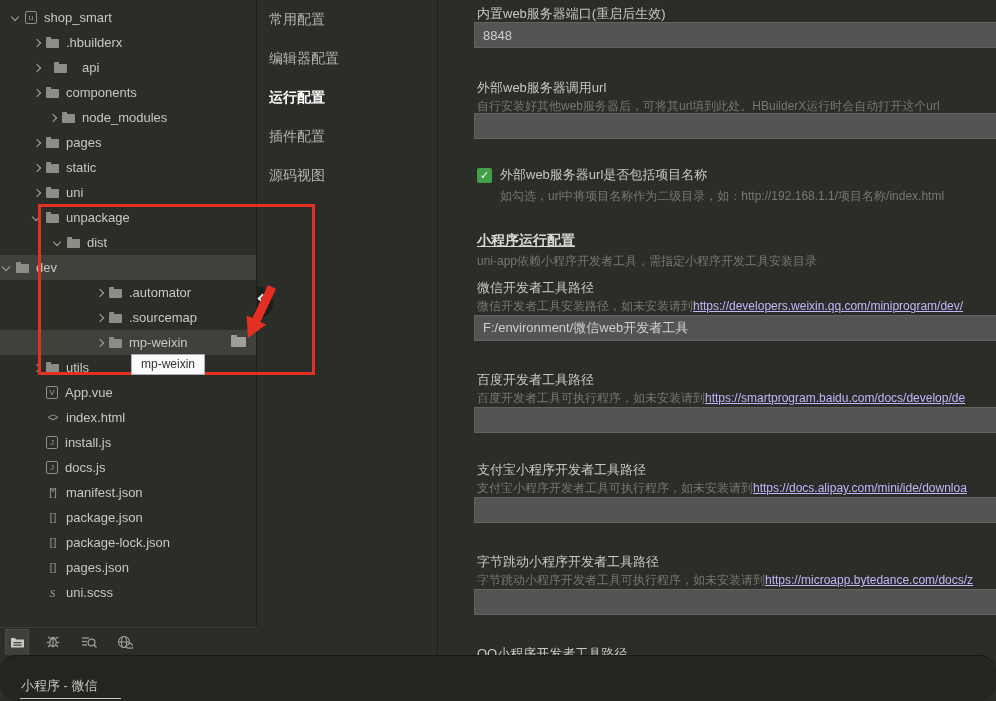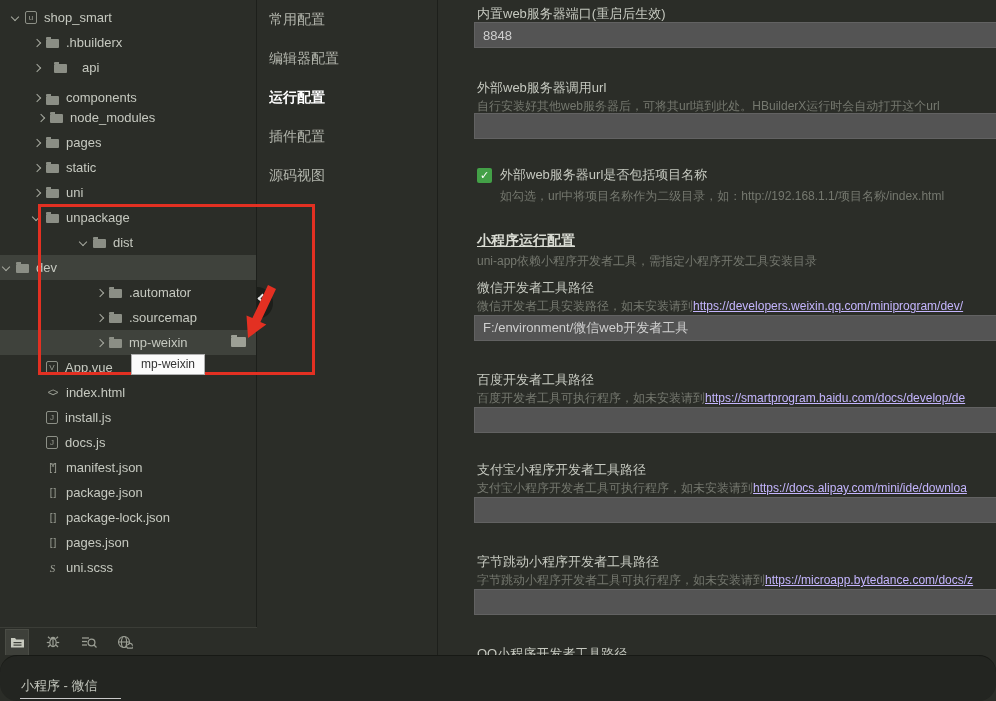--- a/index.html
+++ b/index.html
@@ -66,26 +66,26 @@
       <div class="tree-row" style="padding-left: 30px;">
         <span class="chev c"></span>
         <span class="fold"></span>
         <span>.hbuilderx</span>
       </div>
       <div class="tree-row" style="padding-left: 30px; gap: 8px;">
         <span class="chev c"></span>
         <span class="fold"></span>
         <span>api</span>
       </div>
-      <div class="tree-row" style="padding-left: 30px; align-items: flex-end;">
+      <div class="tree-row" style="padding-left: 30px;">
         <span class="chev c"></span>
         <span class="fold"></span>
         <span>components</span>
       </div>
-      <div class="tree-row" style="padding-left: 34px;">
+      <div class="tree-row" style="padding-left: 46px;">
         <span class="chev c"></span>
         <span class="fold"></span>
         <span>node_modules</span>
       </div>
       <div class="tree-row" style="padding-left: 30px;">
         <span class="chev c"></span>
         <span class="fold"></span>
         <span>pages</span>
       </div>
       <div class="tree-row" style="padding-left: 30px;">
@@ -96,21 +96,21 @@
       <div class="tree-row" style="padding-left: 30px;">
         <span class="chev c"></span>
         <span class="fold"></span>
         <span>uni</span>
       </div>
       <div class="tree-row" style="padding-left: 30px;">
         <span class="chev e"></span>
         <span class="fold"></span>
         <span>unpackage</span>
       </div>
-      <div class="tree-row" style="padding-left: 77px; text-align: center;">
+      <div class="tree-row" style="padding-left: 51px; text-align: center;">
         <span class="chev e"></span>
         <span class="fold"></span>
         <span>dist</span>
       </div>
       <div class="tree-row sel" style="">
         <span class="chev e"></span>
         <span class="fold"></span>
         <span>dev</span>
       </div>
       <div class="tree-row" style="padding-left: 93px;">
@@ -121,20 +121,25 @@
       <div class="tree-row" style="padding-left: 93px;">
         <span class="chev c"></span>
         <span class="fold"></span>
         <span>.sourcemap</span>
       </div>
       <div class="tree-row sel" style="padding-left: 93px;">
         <span class="chev c"></span>
         <span class="fold"></span>
         <span>mp-weixin</span>
         <span class="fold trail"></span>
+      </div>
+      <div class="tree-row" style="padding-left: 30px;">
+        <span class="chev c"></span>
+        <span class="fold"></span>
+        <span>utils</span>
       </div>
       <div class="tree-row" style="padding-left: 30px;">
         <span class="chev"></span>
         <span class="boxic">V</span>
         <span>App.vue</span>
       </div>
       <div class="tree-row" style="padding-left: 30px;">
         <span class="chev"></span>
         <span class="txtic">&lt;&gt;</span>
         <span>index.html</span>

